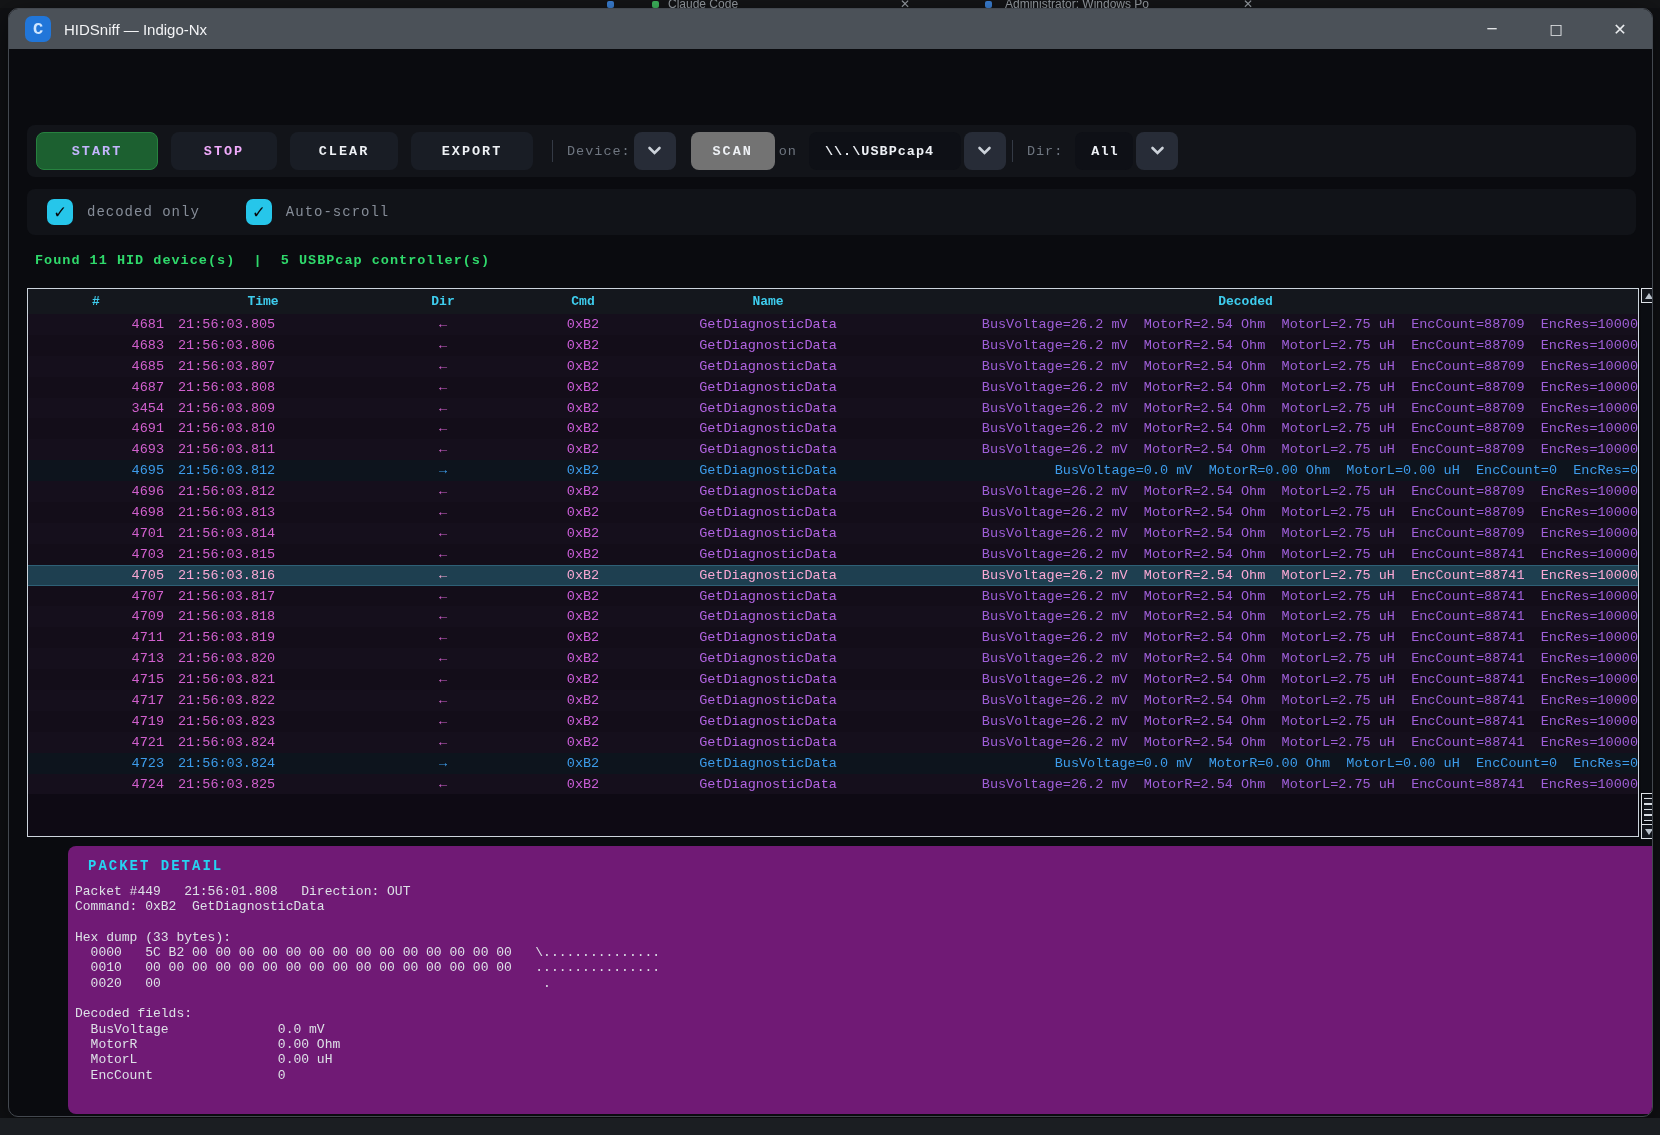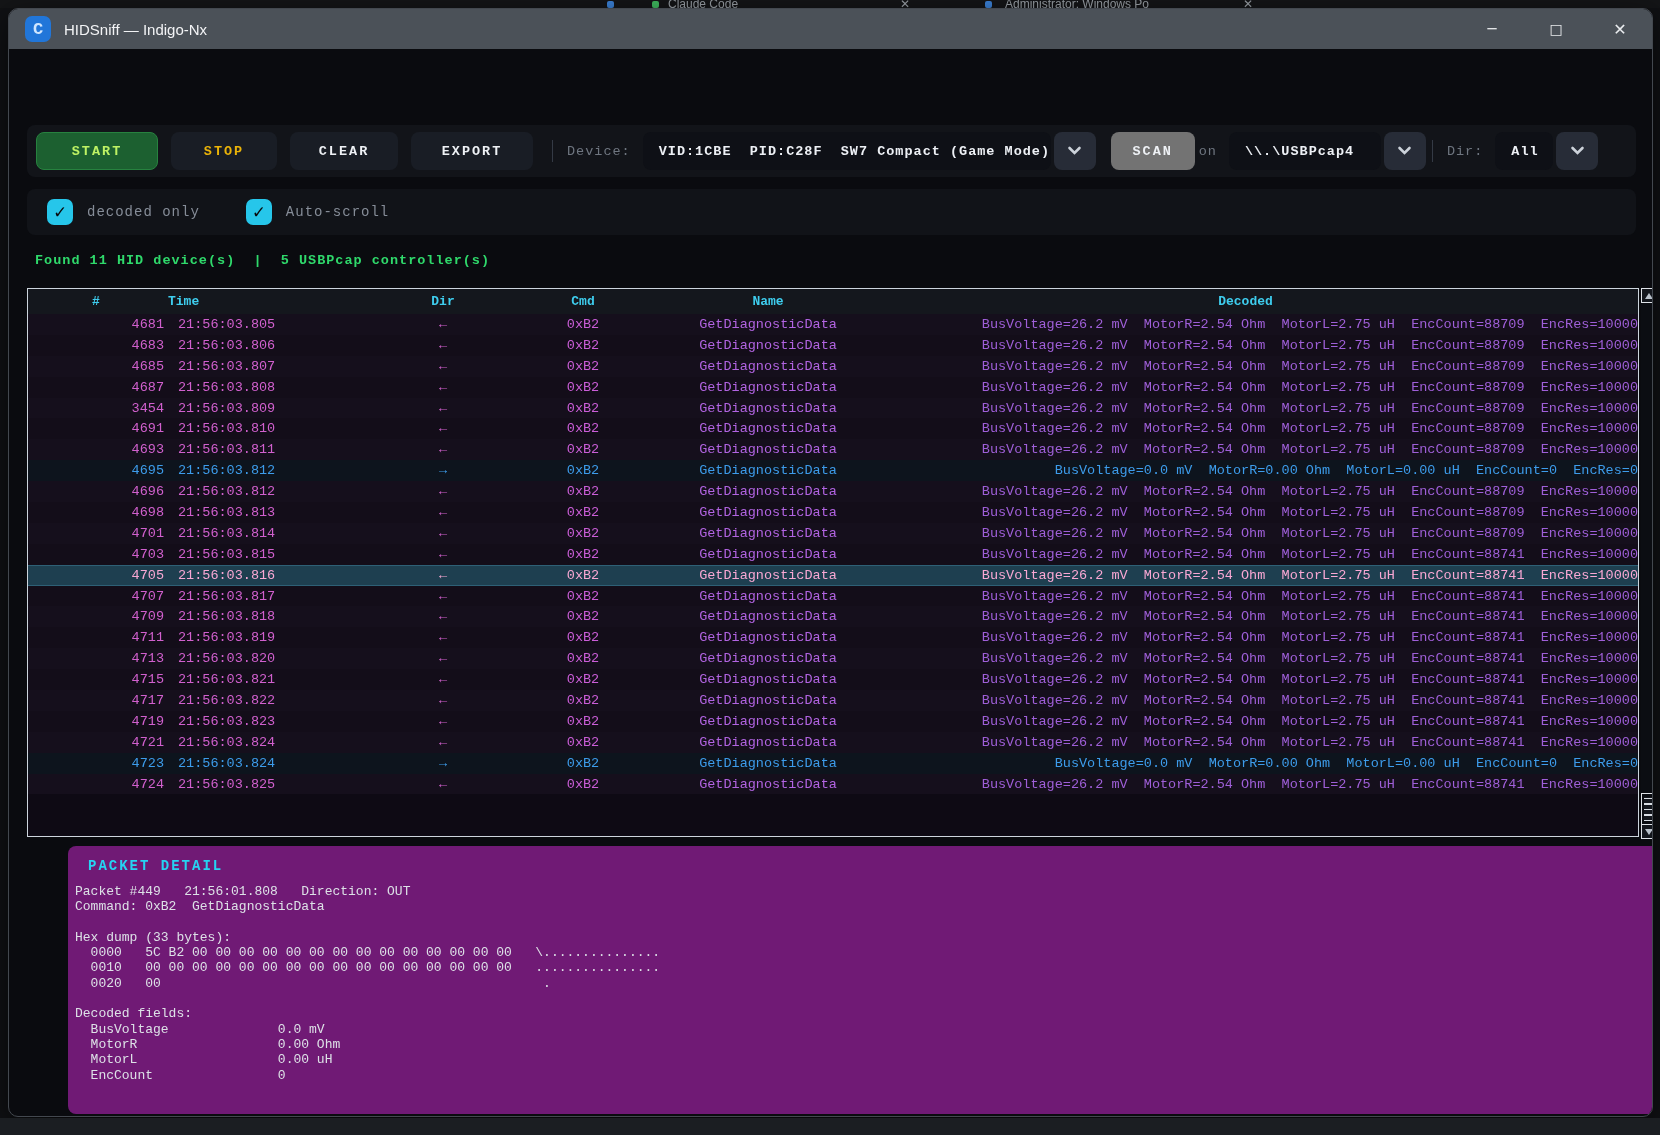--- a/index.html
+++ b/index.html
@@ -31,22 +31,22 @@
   .hdr-sub { color:#80868f; font-size:13.5px; letter-spacing:1px; margin-left:40px; white-space:pre; }
   .hdr-right { margin-left:auto; margin-right:100px; display:flex; align-items:center; gap:14px; }
   .dot { width:10px; height:10px; border-radius:50%; background:#ff6a1a; }
   .stopped { color:#ff7a22; font-size:15px; font-weight:bold; letter-spacing:2px; }
   .pkts { color:#989ea6; font-size:15px; letter-spacing:1px; margin-left:10px; }
   
   .toolbar { position:absolute; left:18px; top:116px; width:1609px; height:52px; background:#121419; border-radius:8px;
     display:flex; align-items:center; padding:0 9px; }
   .btn { height:38px; border-radius:8px; background:#191d25; display:flex; align-items:center; justify-content:center;
     font-size:13.5px; font-weight:bold; letter-spacing:2px; color:#eef1f5; margin-right:13px; }
-  .btn-start { width:122px; background:#1c6030; color:#bef264; border:1px solid #27823f; }
-  .btn-stop  { width:106px; color:#eab308; }
+  .btn-start { width:122px; background:#1c6030; color:#c4b5fd; border:1px solid #27823f; }
+  .btn-stop  { width:106px; color:#f0abfc; }
   .btn-clear { width:108px; }
   .btn-export{ width:122px; }
   .tdivider { width:1px; height:22px; background:#343a45; margin:0 14px 0 6px; }
   .tlabel { color:#6f7680; font-size:13.5px; letter-spacing:1px; white-space:pre; }
   .selbox { height:38px; background:#0e1016; border-radius:8px; display:flex; align-items:center;
     color:#edf0f5; font-size:13.5px; font-weight:bold; letter-spacing:1px; white-space:pre; padding:0 16px; margin-left:12px; }
   .dev-box { width:408px; }
   .chev-box { width:42px; height:38px; background:#272c37; border-radius:8px; display:flex; align-items:center; justify-content:center; margin-left:3px; }
   .scan-btn { width:84px; margin-left:15px; margin-right:4px; background:#737373; }
   .iface-box { width:152px; }
@@ -128,21 +128,20 @@
     </div>
 
 
     <div class="toolbar">
       <div class="btn btn-start">START</div>
       <div class="btn btn-stop">STOP</div>
       <div class="btn btn-clear">CLEAR</div>
       <div class="btn btn-export">EXPORT</div>
       <div class="tdivider"></div>
       <span class="tlabel">Device:</span>
-      <div class="selbox dev-box">VID:1CBE  PID:C28F  SW7 Compact (Game Mode)</div>
       <div class="chev-box">
         <svg width="15" height="10">
             <path d="M2.5 2 L7.5 7 L12.5 2" stroke="#ccd2da" stroke-width="2.6" fill="none" stroke-linecap="round"></path>
           </svg>
       </div>
       <div class="btn scan-btn">SCAN</div>
       <span class="tlabel">on</span>
       <div class="selbox iface-box">\\.\USBPcap4</div>
       <div class="chev-box">
         <svg width="15" height="10">
@@ -164,21 +163,21 @@
       <span class="cb-label">decoded only</span>
       <div class="checkbox cb2">✓</div>
       <span class="cb-label">Auto-scroll</span>
     </div>
 
     <div class="statusline">Found 11 HID device(s)  |  5 USBPcap controller(s)</div>
 
     <div class="ptable">
       <div class="thead">
         <div class="tcell c-num" style="text-align:center;">#</div>
-        <div class="tcell c-time" style="text-align:left; padding-left:0;">Time</div>
+        <div class="tcell c-time" style="text-align:center; padding-left:0;">Time</div>
         <div class="tcell c-dir">Dir</div>
         <div class="tcell c-cmd">Cmd</div>
         <div class="tcell c-name">Name</div>
         <div class="tcell c-dec" style="text-align:center;">Decoded</div>
       </div>
       <div>
           <div class="trow dir-in"><div class="tcell c-num">4681</div><div class="tcell c-time">21:56:03.805</div><div class="tcell c-dir">←</div><div class="tcell c-cmd">0xB2</div><div class="tcell c-name">GetDiagnosticData</div><div class="tcell c-dec">BusVoltage=26.2 mV  MotorR=2.54 Ohm  MotorL=2.75 uH  EncCount=88709  EncRes=10000</div></div>
           <div class="trow dir-in"><div class="tcell c-num">4683</div><div class="tcell c-time">21:56:03.806</div><div class="tcell c-dir">←</div><div class="tcell c-cmd">0xB2</div><div class="tcell c-name">GetDiagnosticData</div><div class="tcell c-dec">BusVoltage=26.2 mV  MotorR=2.54 Ohm  MotorL=2.75 uH  EncCount=88709  EncRes=10000</div></div>
           <div class="trow dir-in"><div class="tcell c-num">4685</div><div class="tcell c-time">21:56:03.807</div><div class="tcell c-dir">←</div><div class="tcell c-cmd">0xB2</div><div class="tcell c-name">GetDiagnosticData</div><div class="tcell c-dec">BusVoltage=26.2 mV  MotorR=2.54 Ohm  MotorL=2.75 uH  EncCount=88709  EncRes=10000</div></div>
           <div class="trow dir-in"><div class="tcell c-num">4687</div><div class="tcell c-time">21:56:03.808</div><div class="tcell c-dir">←</div><div class="tcell c-cmd">0xB2</div><div class="tcell c-name">GetDiagnosticData</div><div class="tcell c-dec">BusVoltage=26.2 mV  MotorR=2.54 Ohm  MotorL=2.75 uH  EncCount=88709  EncRes=10000</div></div>

